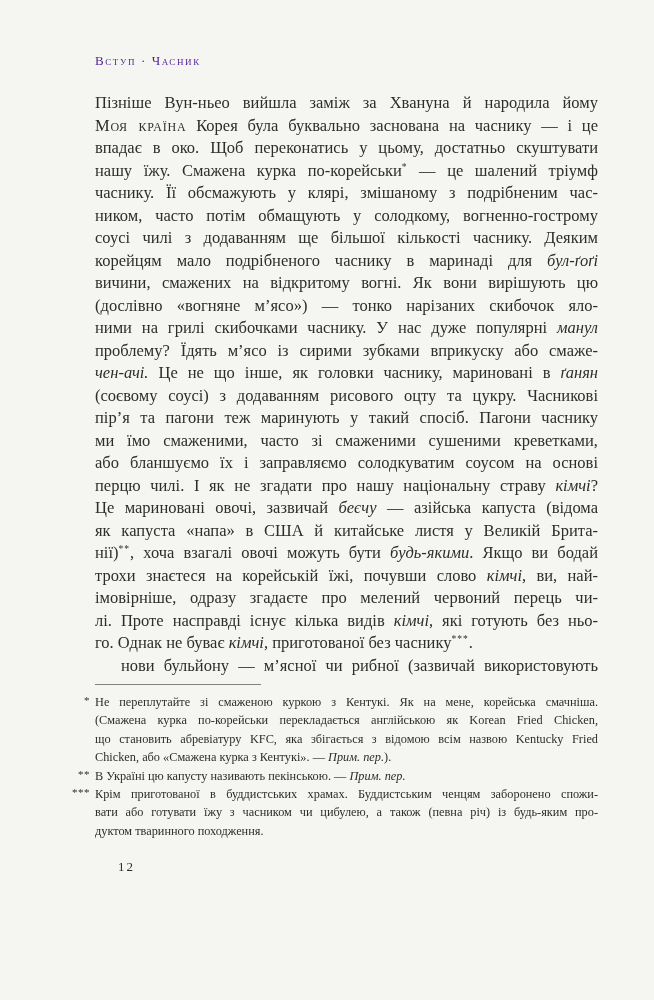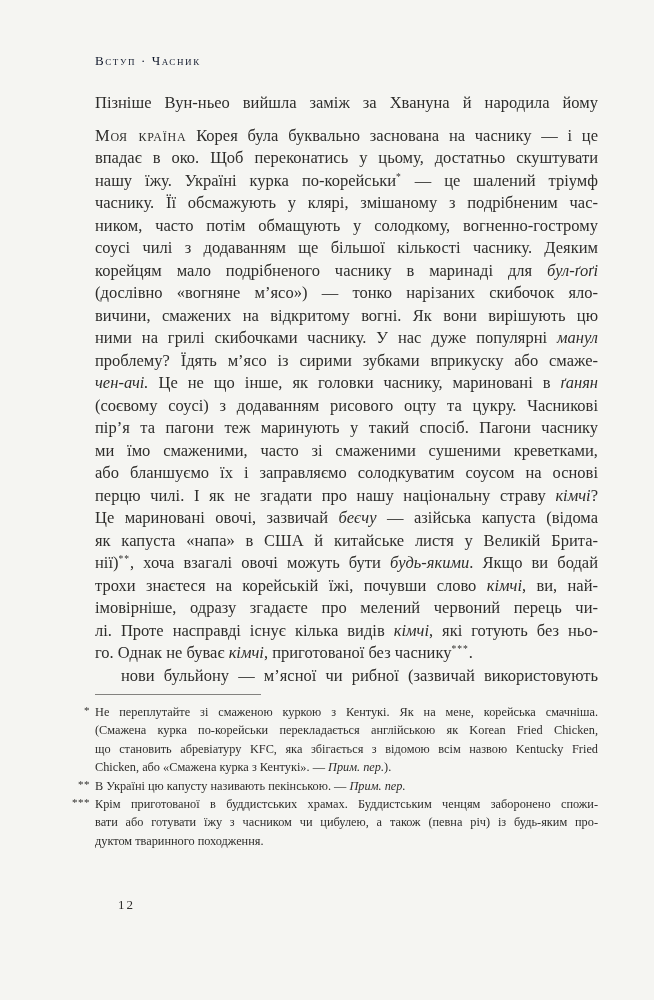--- a/index.html
+++ b/index.html
@@ -11,26 +11,26 @@
     color:#2e2d2b;
     box-sizing:border-box;
     padding:54px 0 0 95px;
     overflow:hidden;
   }
   .content{width:503px;}
   .running-header{
     font-size:13px;line-height:13px;
     font-variant:small-caps;
     letter-spacing:1.6px;
-    color:#0f172a;
+    color:#4c1d95;
   }
   .body-text{font-size:16.5px;}
   .para{margin:0;}
   .para-1{margin-top:25px;}
-  .para-2{margin-top:10px;}
+  .para-2{}
   .para-3{margin-top:0;}
   .line{
     line-height:22.5px;height:22.5px;
     text-align:justify;text-align-last:justify;
     white-space:normal;
   }
   .line.last{text-align-last:left;}
   .para.cont .line.last{text-align-last:justify;}
   .para.indent .line:first-child{text-indent:26px;}
   .sg-i{font-style:italic;}
@@ -43,46 +43,46 @@
   }
   .footnotes{font-size:12.3px;}
   .fn{position:relative;}
   .fn .line{line-height:18.4px;height:18.4px;}
   .fn-marker{
     position:absolute;left:-25px;top:1px;
     width:20px;text-align:right;
     font-size:11px;letter-spacing:0.5px;color:#2e2d2b;
   }
   .page-number{
-    position:absolute;left:118px;top:897px;
+    position:absolute;left:118px;top:859px;
     font-size:13px;letter-spacing:2px;color:#2e2d2b;
   }
 </style>
 </head>
 <body>
 
 <div class="page">
   <div class="content">
 
     <div class="running-header">Вступ · Часник</div>
 
     <div class="body-text">
       <div class="para para-1">
           <div class="line"><span>Пізніше Вун-ньео вийшла заміж за Хвануна й народила йому</span></div>
         </div>
       <div class="para para-2">
           <div class="line"><span class="sg-sc">Моя країна</span><span> Корея була буквально заснована на часнику — і це</span></div>
           <div class="line"><span>впадає в око. Щоб переконатись у цьому, достатньо скуштувати</span></div>
-          <div class="line"><span>нашу їжу. Україні курка по-корейськи</span><span class="sg-sup">*</span><span> — це шалений тріумф</span></div>
+          <div class="line"><span>нашу їжу. Смажена курка по-корейськи</span><span class="sg-sup">*</span><span> — це шалений тріумф</span></div>
           <div class="line"><span>часнику. Її обсмажують у клярі, змішаному з подрібненим час-</span></div>
           <div class="line"><span>ником, часто потім обмащують у солодкому, вогненно-гострому</span></div>
           <div class="line"><span>соусі чилі з додаванням ще більшої кількості часнику. Деяким</span></div>
           <div class="line"><span>корейцям мало подрібненого часнику в маринаді для </span><span class="sg-i">бул-ґоґі</span></div>
+          <div class="line"><span>вичини, смажених на відкритому вогні. Як вони вирішують цю</span></div>
           <div class="line"><span>(дослівно «вогняне м’ясо») — тонко нарізаних скибочок яло-</span></div>
-          <div class="line"><span>вичини, смажених на відкритому вогні. Як вони вирішують цю</span></div>
           <div class="line"><span>ними на грилі скибочками часнику. У нас дуже популярні </span><span class="sg-i">манул</span></div>
           <div class="line"><span>проблему? Їдять м’ясо із сирими зубками вприкуску або смаже-</span></div>
           <div class="line"><span class="sg-i">чен-ачі.</span><span> Це не що інше, як головки часнику, мариновані в </span><span class="sg-i">ґанян</span></div>
           <div class="line"><span>(соєвому соусі) з додаванням рисового оцту та цукру. Часникові</span></div>
           <div class="line"><span>пір’я та пагони теж маринують у такий спосіб. Пагони часнику</span></div>
           <div class="line"><span>ми їмо смаженими, часто зі смаженими сушеними креветками,</span></div>
           <div class="line"><span>або бланшуємо їх і заправляємо солодкуватим соусом на основі</span></div>
           <div class="line"><span>перцю чилі. І як не згадати про нашу національну страву </span><span class="sg-i">кімчі</span><span>?</span></div>
           <div class="line"><span>Це мариновані овочі, зазвичай </span><span class="sg-i">беєчу</span><span> — азійська капуста (відома</span></div>
           <div class="line"><span>як капуста «напа» в США й китайське листя у Великій Брита-</span></div>

